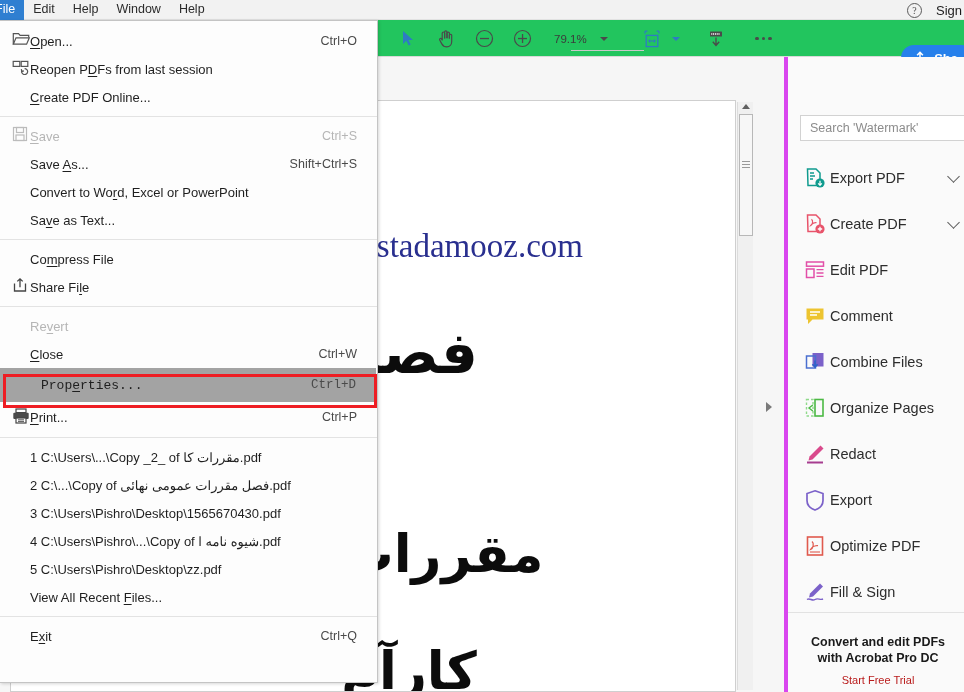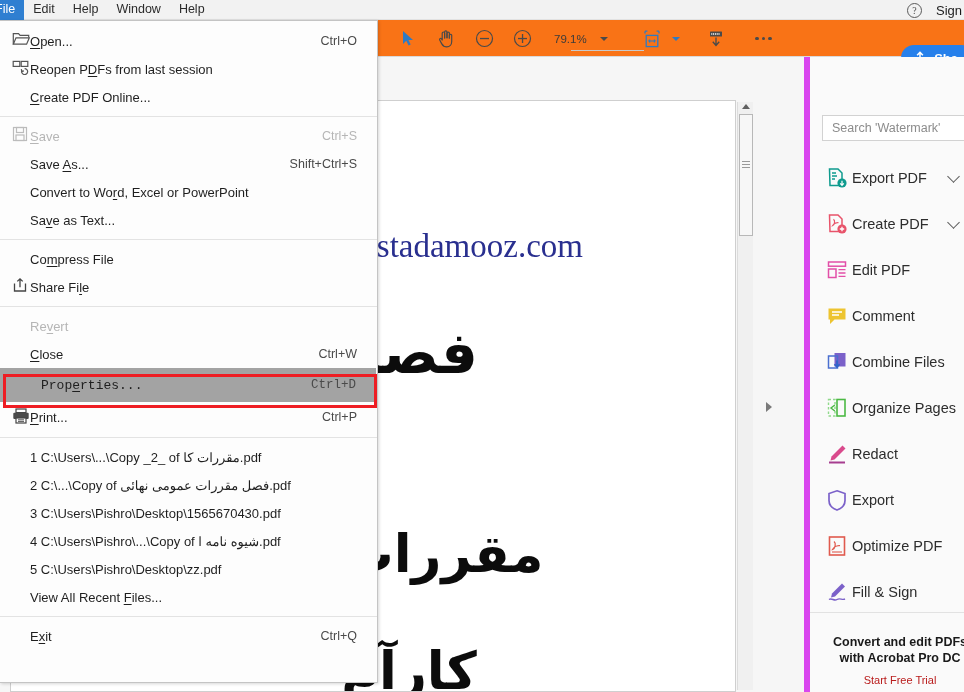--- a/index.html
+++ b/index.html
@@ -20,21 +20,21 @@
   .menu-item {
     font-size: 12.5px; color: #2b2b2b; padding: 2px 9px 3px 9px;
     line-height: 15px; white-space: nowrap;
   }
   .menu-item.first { margin-left: -14px; }
   .menu-item.active { background: #2f7fd1; color: #ffffff; }
 
   
   .toolbar {
     position: absolute; top: 20px; left: 0; width: 964px; height: 37px;
-    background: #f97316; border-bottom: 1px solid #d9d9d9;
+    background: #22c55e; border-bottom: 1px solid #d9d9d9;
   }
   .tb-icons {
     position: absolute; left: 396px; top: 0; height: 37px;
     display: flex; align-items: center; gap: 14px;
   }
   .tb-btn { width: 24px; height: 24px; display:flex; align-items:center; justify-content:center; }
   .zoomlevel {
     display: flex; align-items: center; gap: 13px; margin-left: 6px;
     font-size: 11.5px; color: #3b3b3b;
   }
@@ -105,22 +105,22 @@
     position:absolute; top:59px; left:4px; width:8px; height:7px;
   }
   .vscroll .grip i { display:block; height:1px; background:#9a9a9a; margin-bottom:2px; }
   .expand-arrow {
     position: absolute; right: 12px; top: 345px;
     width:0;height:0;border-top:5px solid transparent;border-bottom:5px solid transparent;border-left:6px solid #7a7a7a;
   }
 
   
   .tools {
-    position: absolute; top: 57px; right: 0; width: 160px; height: 635px;
-    background: #fafafa; border-left: 6px solid #d946ef;
+    position: absolute; top: 57px; right: 0; width: 180px; height: 635px;
+    background: #fafafa; border-left: 4px solid #d946ef;
   }
   .search-box {
     margin: 58px 0 0 12px; width: 178px; height: 26px;
     background:#fff; border:1px solid #d2d2d2;
     display:flex; align-items:center; padding-left:9px;
     font-size: 12.5px; color:#8c8c8c;
   }
   .tool-list { margin-top: 14px; }
   .tool-row {
     height: 46px; display:flex; align-items:center; padding-left: 16px; gap: 4px;

